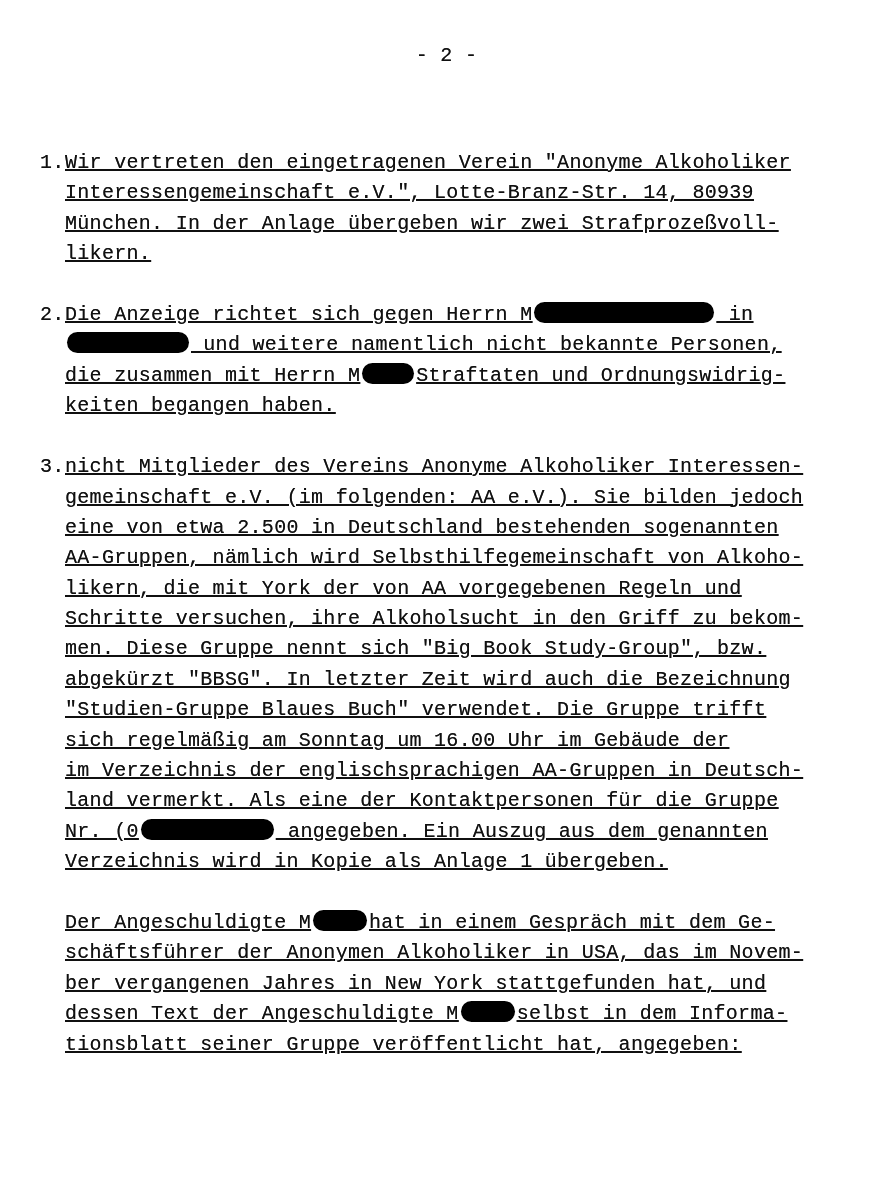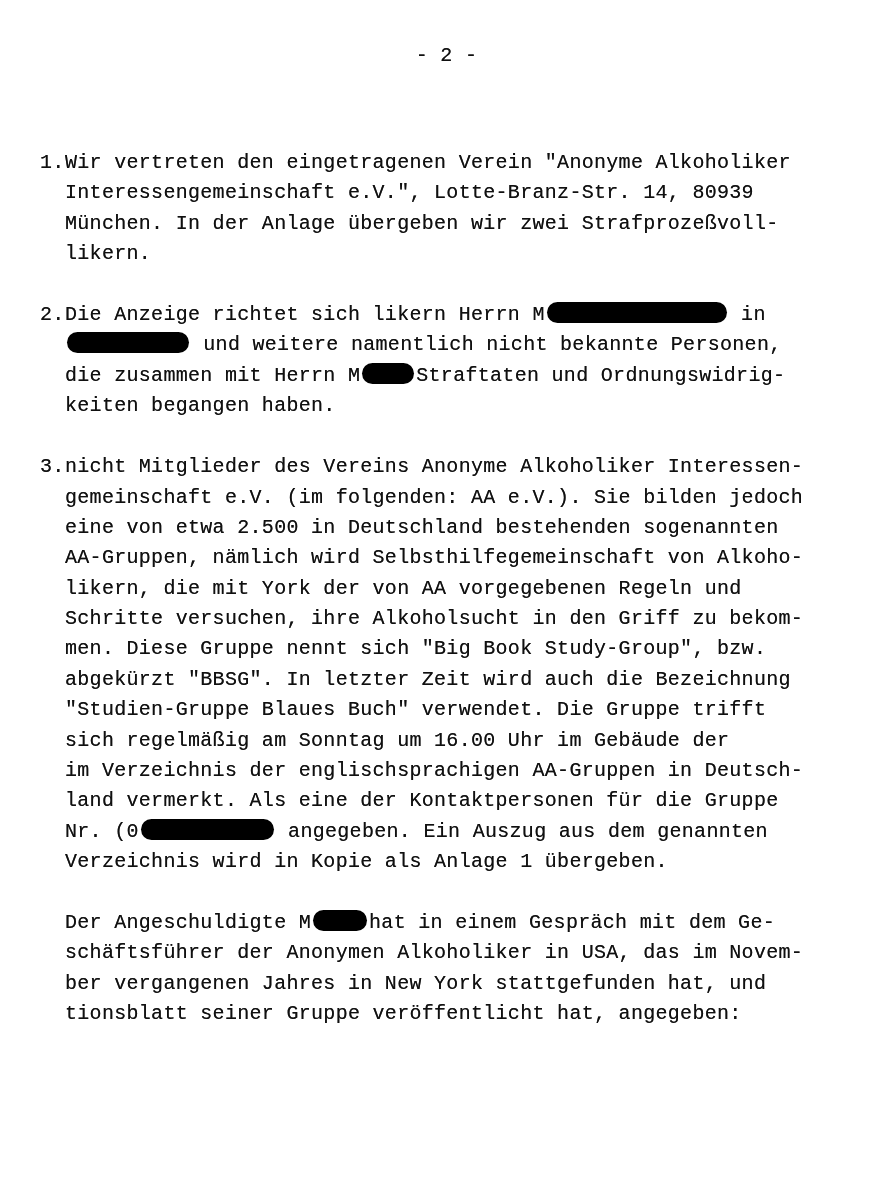--- a/index.html
+++ b/index.html
@@ -40,20 +40,21 @@
   .num {
     position: absolute;
     left: -25px;
     top: 0;
     line-height: 30.4px;
   }
   .line {
     white-space: pre;
     line-height: 30.4px;
     height: 30.4px;
+    text-decoration: underline;
   }
   .seg {
     white-space: pre;
   }
   .redaction {
     display: inline-block;
     height: 21px;
     background: #000;
     border-radius: 10.5px;
     vertical-align: -3px;
@@ -68,21 +69,21 @@
   <div class="doc">
       <div class="para">
         <span class="num">1.</span>
         <div class="line"><span class="seg">Wir vertreten den eingetragenen Verein "Anonyme Alkoholiker</span></div>
         <div class="line"><span class="seg">Interessengemeinschaft e.V.", Lotte-Branz-Str. 14, 80939</span></div>
         <div class="line"><span class="seg">München. In der Anlage übergeben wir zwei Strafprozeßvoll-</span></div>
         <div class="line"><span class="seg">likern.</span></div>
       </div>
       <div class="para">
         <span class="num">2.</span>
-        <div class="line"><span class="seg">Die Anzeige richtet sich likern Herrn M</span><span class="redaction" style="width: 180px; background: rgb(0, 0, 0);"></span><span class="seg"> in</span></div>
+        <div class="line"><span class="seg">Die Anzeige richtet sich gegen Herrn M</span><span class="redaction" style="width: 180px; background: rgb(0, 0, 0);"></span><span class="seg"> in</span></div>
         <div class="line"><span class="redaction" style="width: 122px; background: rgb(0, 0, 0);"></span><span class="seg"> und weitere namentlich nicht bekannte Personen,</span></div>
         <div class="line"><span class="seg">die zusammen mit Herrn M</span><span class="redaction" style="width: 52px; background: rgb(0, 0, 0);"></span><span class="seg">Straftaten und Ordnungswidrig-</span></div>
         <div class="line"><span class="seg">keiten begangen haben.</span></div>
       </div>
       <div class="para">
         <span class="num">3.</span>
         <div class="line"><span class="seg">nicht Mitglieder des Vereins Anonyme Alkoholiker Interessen-</span></div>
         <div class="line"><span class="seg">gemeinschaft e.V. (im folgenden: AA e.V.). Sie bilden jedoch</span></div>
         <div class="line"><span class="seg">eine von etwa 2.500 in Deutschland bestehenden sogenannten</span></div>
         <div class="line"><span class="seg">AA-Gruppen, nämlich wird Selbsthilfegemeinschaft von Alkoho-</span></div>
@@ -94,16 +95,17 @@
         <div class="line"><span class="seg">sich regelmäßig am Sonntag um 16.00 Uhr im Gebäude der</span></div>
         <div class="line"><span class="seg">im Verzeichnis der englischsprachigen AA-Gruppen in Deutsch-</span></div>
         <div class="line"><span class="seg">land vermerkt. Als eine der Kontaktpersonen für die Gruppe</span></div>
         <div class="line"><span class="seg">Nr. (0</span><span class="redaction" style="width: 133px; background: rgb(0, 0, 0);"></span><span class="seg"> angegeben. Ein Auszug aus dem genannten</span></div>
         <div class="line"><span class="seg">Verzeichnis wird in Kopie als Anlage 1 übergeben.</span></div>
       </div>
       <div class="para">
         <div class="line"><span class="seg">Der Angeschuldigte M</span><span class="redaction" style="width: 54px; background: rgb(0, 0, 0);"></span><span class="seg">hat in einem Gespräch mit dem Ge-</span></div>
         <div class="line"><span class="seg">schäftsführer der Anonymen Alkoholiker in USA, das im Novem-</span></div>
         <div class="line"><span class="seg">ber vergangenen Jahres in New York stattgefunden hat, und</span></div>
+        <div class="line"><span class="seg">dessen Text der Angeschuldigte M</span><span class="redaction" style="width: 54px; background: rgb(0, 0, 0);"></span><span class="seg">selbst in dem Informa-</span></div>
         <div class="line"><span class="seg">tionsblatt seiner Gruppe veröffentlicht hat, angegeben:</span></div>
       </div>
     </div>
 </div>
 
 </body></html>

